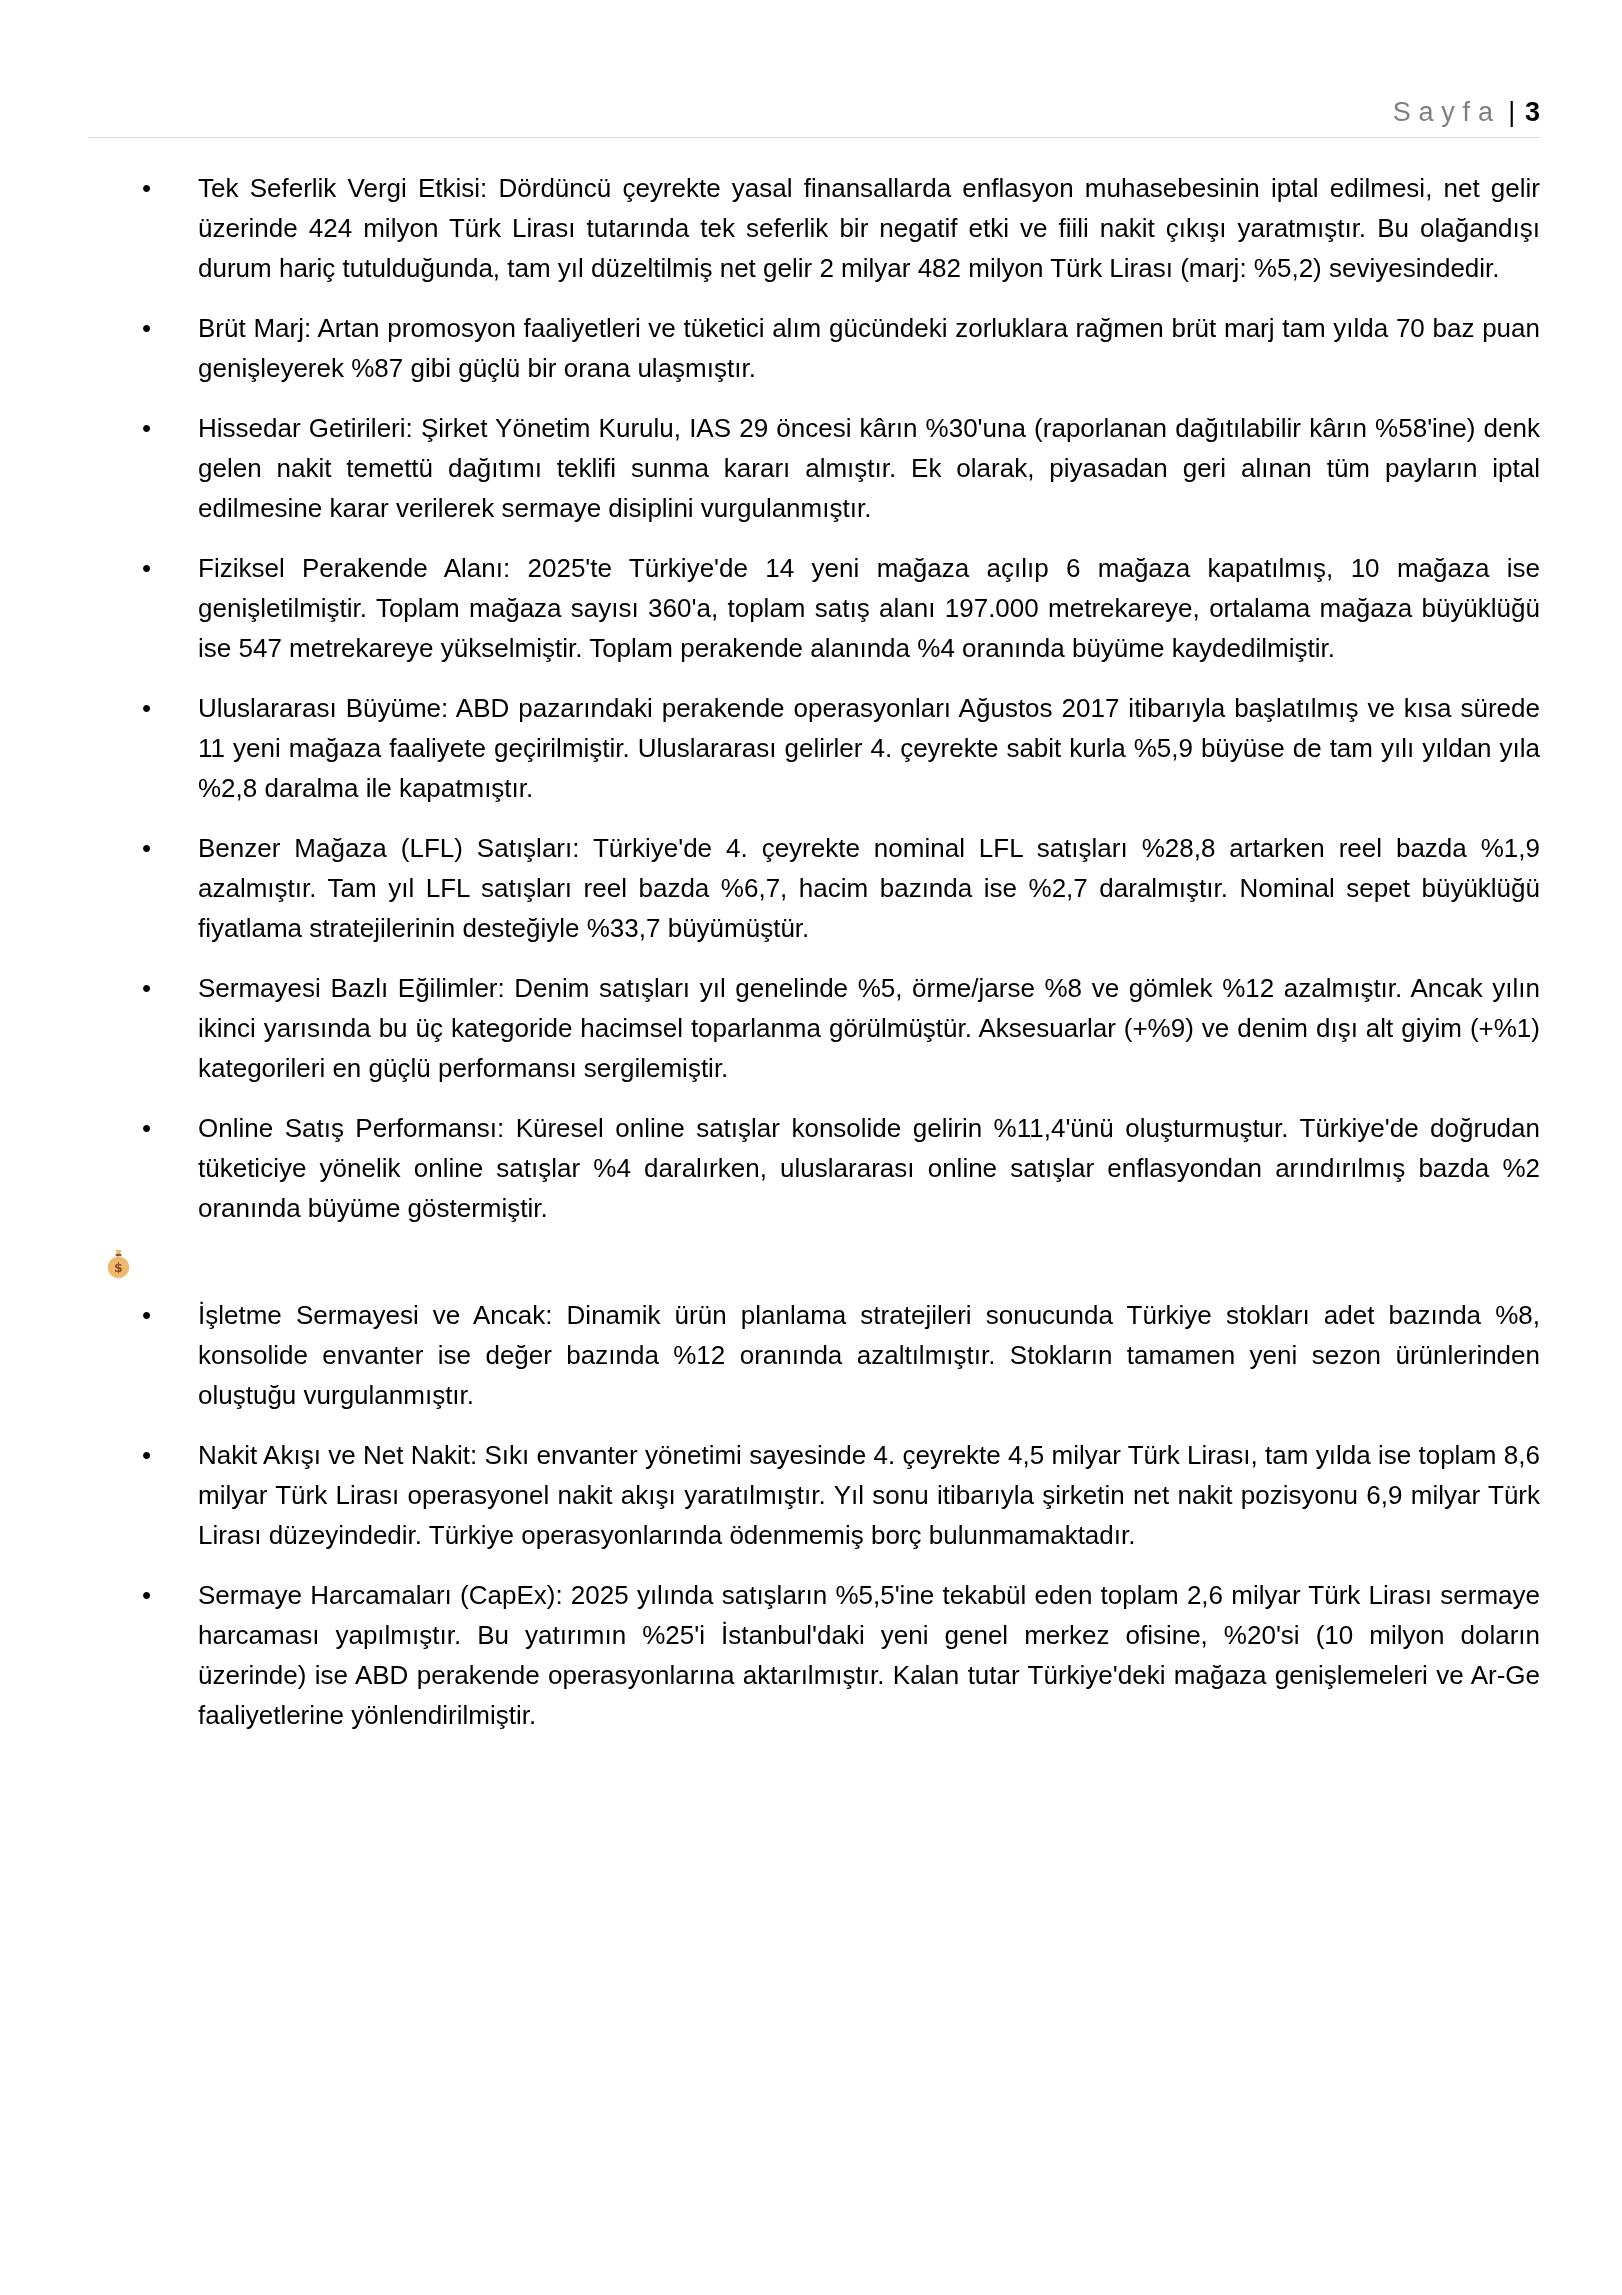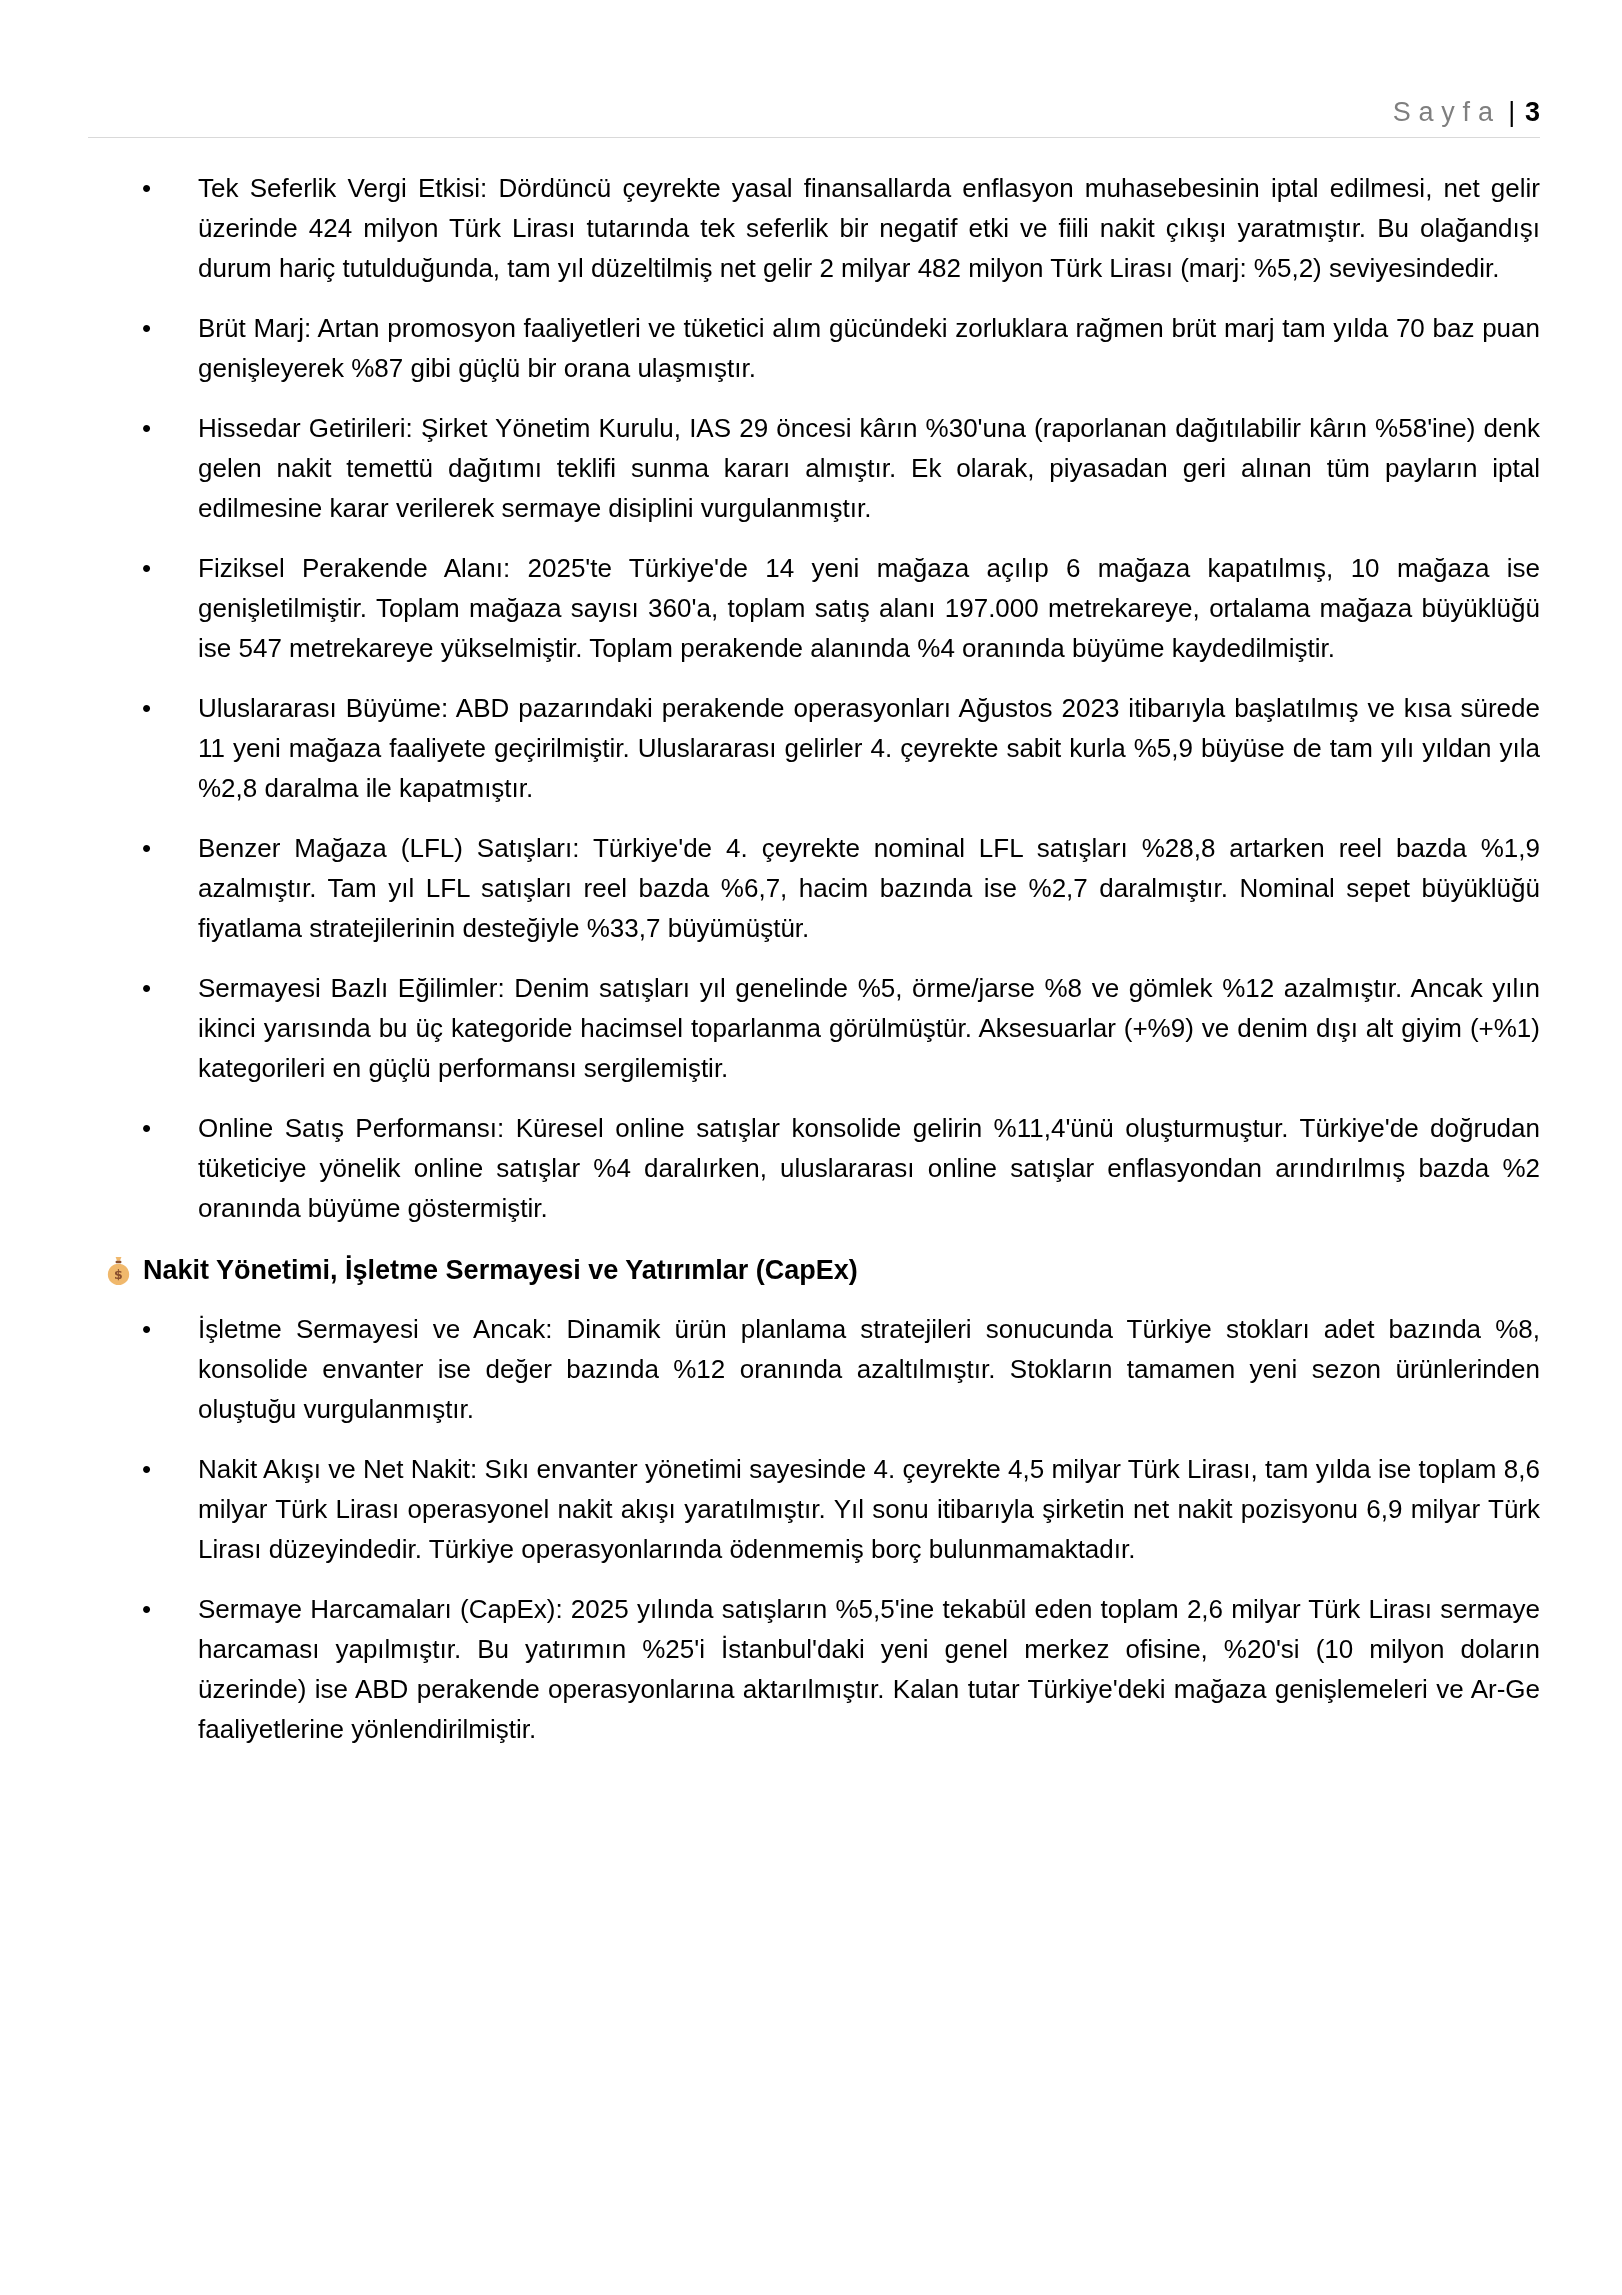--- a/index.html
+++ b/index.html
@@ -35,33 +35,32 @@
 <div class="content">
   <ul class="bullets" id="intro-list">
       <li class="bullet-item"><span class="bullet-dot">•</span><b>Tek Seferlik Vergi Etkisi:</b><span> Dördüncü çeyrekte yasal finansallarda enflasyon muhasebesinin iptal edilmesi, net gelir üzerinde </span><b>424 milyon Türk Lirası</b><span> tutarında tek seferlik bir negatif etki ve fiili nakit çıkışı yaratmıştır. Bu olağandışı durum hariç tutulduğunda, tam yıl düzeltilmiş net gelir </span><b>2 milyar 482 milyon Türk Lirası</b><span> (marj: </span><b>%5,2</b><span>) seviyesindedir.</span></li>
       <li class="bullet-item"><span class="bullet-dot">•</span><b>Brüt Marj:</b><span> Artan promosyon faaliyetleri ve tüketici alım gücündeki zorluklara rağmen brüt marj tam yılda 70 baz puan genişleyerek </span><b>%87</b><span> gibi güçlü bir orana ulaşmıştır.</span></li>
       <li class="bullet-item"><span class="bullet-dot">•</span><b>Hissedar Getirileri:</b><span> Şirket Yönetim Kurulu, IAS 29 öncesi kârın %30'una (raporlanan dağıtılabilir kârın %58'ine) denk gelen nakit temettü dağıtımı teklifi sunma kararı almıştır. Ek olarak, piyasadan geri alınan tüm payların iptal edilmesine karar verilerek sermaye disiplini vurgulanmıştır.</span></li>
     </ul>
 
   <div id="sections">
       <ul class="bullets">
         <li class="bullet-item"><span class="bullet-dot">•</span><b>Fiziksel Perakende Alanı:</b><span> 2025'te Türkiye'de 14 yeni mağaza açılıp 6 mağaza kapatılmış, 10 mağaza ise genişletilmiştir. Toplam mağaza sayısı 360'a, toplam satış alanı </span><b>197.000 metrekareye</b><span>, ortalama mağaza büyüklüğü ise </span><b>547 metrekareye</b><span> yükselmiştir. Toplam perakende alanında </span><b>%4</b><span> oranında büyüme kaydedilmiştir.</span></li>
-        <li class="bullet-item"><span class="bullet-dot">•</span><b>Uluslararası Büyüme:</b><span> ABD pazarındaki perakende operasyonları Ağustos 2023 itibarıyla başlatılmış ve kısa sürede </span><b>11 yeni mağaza</b><span> faaliyete geçirilmiştir. Uluslararası gelirler 4. çeyrekte sabit kurla %5,9 büyüse de tam yılı yıldan yıla %2,8 daralma ile kapatmıştır.</span></li>
+        <li class="bullet-item"><span class="bullet-dot">•</span><b>Uluslararası Büyüme:</b><span> ABD pazarındaki perakende operasyonları Ağustos 2017 itibarıyla başlatılmış ve kısa sürede </span><b>11 yeni mağaza</b><span> faaliyete geçirilmiştir. Uluslararası gelirler 4. çeyrekte sabit kurla %5,9 büyüse de tam yılı yıldan yıla %2,8 daralma ile kapatmıştır.</span></li>
         <li class="bullet-item"><span class="bullet-dot">•</span><b>Benzer Mağaza (LFL) Satışları:</b><span> Türkiye'de 4. çeyrekte nominal LFL satışları %28,8 artarken reel bazda %1,9 azalmıştır. Tam yıl LFL satışları reel bazda %6,7, hacim bazında ise %2,7 daralmıştır. Nominal sepet büyüklüğü fiyatlama stratejilerinin desteğiyle %33,7 büyümüştür.</span></li>
         <li class="bullet-item"><span class="bullet-dot">•</span><b>Sermayesi Bazlı Eğilimler:</b><span> Denim satışları yıl genelinde %5, örme/jarse %8 ve gömlek %12 azalmıştır. Ancak yılın ikinci yarısında bu üç kategoride hacimsel toparlanma görülmüştür. Aksesuarlar (+%9) ve denim dışı alt giyim (+%1) kategorileri en güçlü performansı sergilemiştir.</span></li>
         <li class="bullet-item"><span class="bullet-dot">•</span><b>Online Satış Performansı:</b><span> Küresel online satışlar konsolide gelirin %11,4'ünü oluşturmuştur. Türkiye'de doğrudan tüketiciye yönelik online satışlar %4 daralırken, uluslararası online satışlar enflasyondan arındırılmış bazda %2 oranında büyüme göstermiştir.</span></li>
       </ul>
       <div class="section-heading">
   <svg class="sicon" viewBox="0 0 32 32" style="font-size:48px">
     <path d="M13 2 L19 2 L17.5 6 L14.5 6 Z" fill="#f0b86c"></path>
     <rect x="13" y="6" width="6" height="2.5" rx="1" fill="#8a4f2e"></rect>
     <ellipse cx="16" cy="20" rx="11" ry="11" fill="#f0b86c"></ellipse>
     <text x="16" y="25" font-size="13" text-anchor="middle" font-weight="bold" fill="#8a4f2e" font-family="DejaVu Sans, sans-serif">$</text>
   </svg>
-<span>Nakit Yönetimi, İşletme Sermayesi ve Yatırımlar (CapEx)</span>
       </div>
       <ul class="bullets">
         <li class="bullet-item"><span class="bullet-dot">•</span><b>İşletme Sermayesi ve Ancak:</b><span> Dinamik ürün planlama stratejileri sonucunda Türkiye stokları adet bazında %8, konsolide envanter ise değer bazında %12 oranında azaltılmıştır. Stokların tamamen yeni sezon ürünlerinden oluştuğu vurgulanmıştır.</span></li>
         <li class="bullet-item"><span class="bullet-dot">•</span><b>Nakit Akışı ve Net Nakit:</b><span> Sıkı envanter yönetimi sayesinde 4. çeyrekte </span><b>4,5 milyar Türk Lirası</b><span>, tam yılda ise toplam </span><b>8,6 milyar Türk Lirası</b><span> operasyonel nakit akışı yaratılmıştır. Yıl sonu itibarıyla şirketin net nakit pozisyonu </span><b>6,9 milyar Türk Lirası</b><span> düzeyindedir. Türkiye operasyonlarında ödenmemiş borç bulunmamaktadır.</span></li>
         <li class="bullet-item"><span class="bullet-dot">•</span><b>Sermaye Harcamaları (CapEx):</b><span> 2025 yılında satışların </span><b>%5,5'ine</b><span> tekabül eden toplam </span><b>2,6 milyar Türk Lirası</b><span> sermaye harcaması yapılmıştır. Bu yatırımın %25'i İstanbul'daki yeni genel merkez ofisine, %20'si (10 milyon doların üzerinde) ise ABD perakende operasyonlarına aktarılmıştır. Kalan tutar Türkiye'deki mağaza genişlemeleri ve Ar-Ge faaliyetlerine yönlendirilmiştir.</span></li>
       </ul>
     </div>
 </div>
 
 

